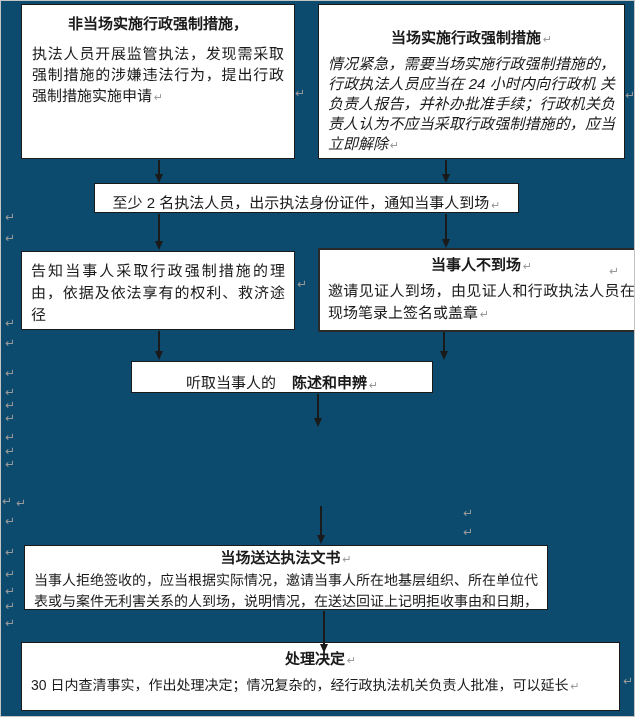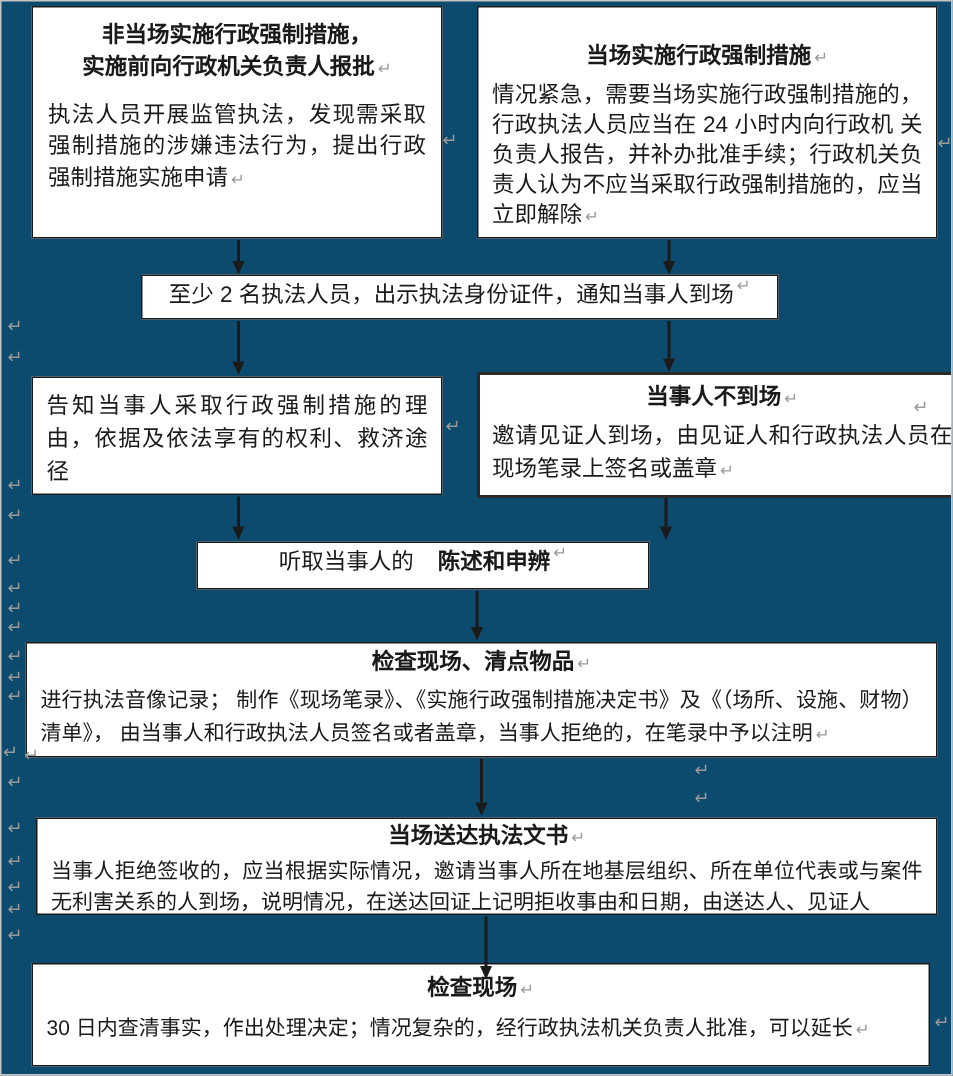--- a/index.html
+++ b/index.html
@@ -9,21 +9,21 @@
     border:1px solid #c4c4c4;box-sizing:border-box;overflow:hidden;
   }
   .box{
     position:absolute;border:1px solid #1a1a1a;background:#fff;
     box-sizing:border-box;overflow:hidden;
   }
   .box.heavy{border-width:2px;border-color:#2a2a2a;}
   .t{font-weight:700;font-size:15px;line-height:21px;text-align:center;}
   .b{font-size:15px;line-height:21px;text-align:justify;}
   .b.small{font-size:14px;}
-  .center-line{display:flex;align-items:flex-start;justify-content:center;
+  .center-line{display:flex;align-items:flex-end;justify-content:center;
     font-size:15px;height:100%;}
   .pm{color:#9a9a9a;font-size:11px;margin-left:2px;font-weight:400;}
   .pmargin{
     position:absolute;color:#9a9a9a;font-size:12px;line-height:12px;
     width:14px;height:12px;
   }
   .arr{position:absolute;width:2px;background:#1a1a1a;}
   .arr::after{
     content:"";position:absolute;left:-3px;bottom:-9px;
     border-left:4px solid transparent;border-right:4px solid transparent;
@@ -31,28 +31,27 @@
   }
 </style>
 </head>
 <body>
 
 <div class="page">
 
   <div class="box" style="left:20px;top:3px;width:274px;height:155px;padding:8px 10px 0 10px;">
     <div class="t">
       <div>非当场实施行政强制措施，</div>
-      <div><span>实施前向行政机关负责人报批</span><span class="pm">↵</span></div>
     </div>
     <div class="b" style="margin-top:9px;"><span>执法人员开展监管执法，发现需采取强制措施的涉嫌违法行为，提出行政强制措施实施申请</span><span class="pm">↵</span></div>
   </div>
 
   <div class="box" style="left:317px;top:3px;width:307px;height:155px;padding:22px 9px 0 9px;">
     <div class="t"><span>当场实施行政强制措施</span><span class="pm">↵</span></div>
-    <div class="b" style="margin-top:4px;line-height:20px;"><span>情况紧急，需要当场实施行政强制措施的，行政执法人员应当在 24 小时内向行政机 关负责人报告，并补办批准手续；行政机关负责人认为不应当采取行政强制措施的，应当立即解除</span><span class="pm">↵</span></div>
+    <div class="b" style="margin-top:4px;line-height:20px;font-style:italic;"><span>情况紧急，需要当场实施行政强制措施的，行政执法人员应当在 24 小时内向行政机 关负责人报告，并补办批准手续；行政机关负责人认为不应当采取行政强制措施的，应当立即解除</span><span class="pm">↵</span></div>
   </div>
 
   <div class="box" style="left:93px;top:182px;width:425px;height:30px;">
     <div class="center-line">
         <span>至少 2 名执法人员，出示执法身份证件，通知当事人到场</span>
         <span class="pm">↵</span>
       </div>
   </div>
 
   <div class="box" style="left:20px;top:250px;width:274px;height:79px;padding:5px 9px 0 9px;">
@@ -65,32 +64,28 @@
   </div>
 
   <div class="box" style="left:130px;top:360px;width:302px;height:32px;">
     <div class="center-line">
       <span>听取当事人的</span>
         <span style="font-weight:700;padding-left:16px;">陈述和申辨</span>
         <span class="pm">↵</span>
     </div>
   </div>
 
-  <div class="box" style="left:16px;top:427px;width:608px;height:77px;padding:3px 9px 0 9px;">
-    <div class="t" style="line-height:20px;"><span>检查现场、清点物品</span><span class="pm">↵</span></div>
-    <div class="b small" style="margin-top:2px;line-height:22px;"><span>进行执法音像记录； 制作《现场笔录》、《实施行政强制措施决定书》及《（场所、设施、财物）清单》， 由当事人和行政执法人员签名或者盖章，当事人拒绝的，在笔录中予以注明</span><span class="pm">↵</span></div>
-  </div>
 
-  <div class="box" style="left:23px;top:544px;width:601px;height:65px;padding:2px 9px 0 9px;">
+  <div class="box" style="left:23px;top:544px;width:524px;height:65px;padding:2px 9px 0 9px;">
     <div class="t" style="line-height:20px;"><span>当场送达执法文书</span><span class="pm">↵</span></div>
     <div class="b small" style="margin-top:1px;line-height:21px;"><span>当事人拒绝签收的，应当根据实际情况，邀请当事人所在地基层组织、所在单位代表或与案件无利害关系的人到场，说明情况，在送达回证上记明拒收事由和日期，由送达人、见证人</span></div>
   </div>
 
   <div class="box" style="left:20px;top:641px;width:599px;height:69px;padding:6px 9px 0 9px;">
-    <div class="t" style="line-height:20px;"><span>检查现场</span><span class="pm">↵</span></div>
+    <div class="t" style="line-height:20px;"><span>处理决定</span><span class="pm">↵</span></div>
     <div class="b small" style="margin-top:5px;text-align:left;"><span>30 日内查清事实，作出处理决定；情况复杂的，经行政执法机关负责人批准，可以延长</span><span class="pm">↵</span></div>
   </div>
 
   <div class="arr" style="left:157px;top:159px;height:14px;"></div>
   <div class="arr" style="left:444px;top:159px;height:14px;"></div>
   <div class="arr" style="left:157px;top:213px;height:27px;"></div>
   <div class="arr" style="left:444px;top:213px;height:25px;"></div>
   <div class="arr" style="left:157px;top:330px;height:20px;"></div>
   <div class="arr" style="left:442px;top:331px;height:19px;"></div>
   <div class="arr" style="left:316px;top:393px;height:24px;"></div>

